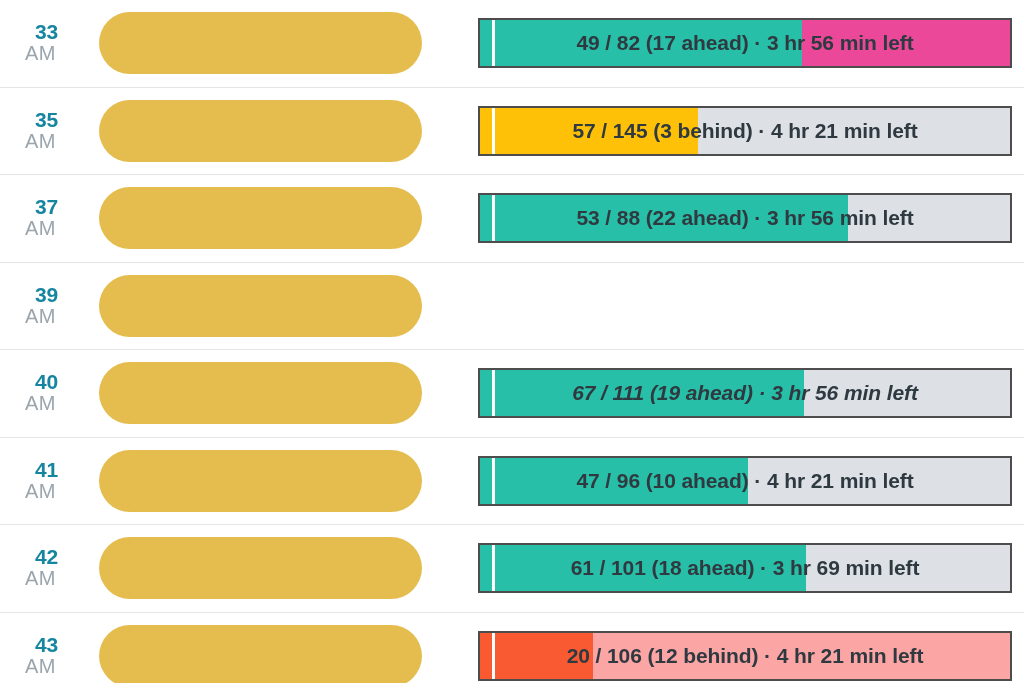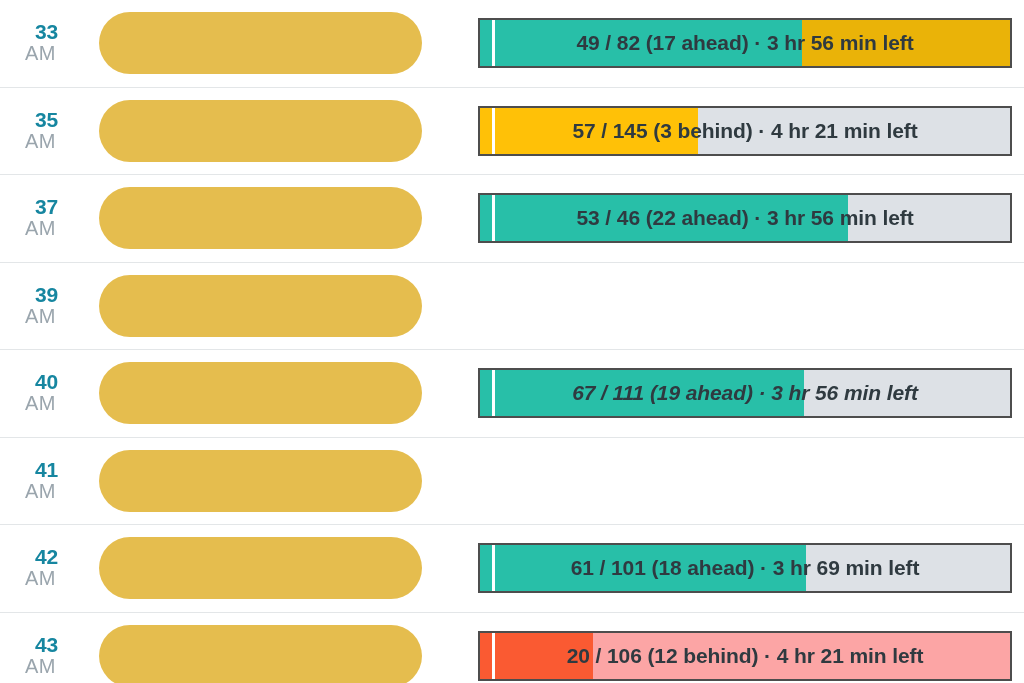--- a/index.html
+++ b/index.html
@@ -101,21 +101,21 @@
 </head>
 <body>
 
 <div id="app">
     <div class="row" style="border-bottom-color: rgb(227, 230, 232);">
       <div class="timecell">
         <span class="time-main" style="color: rgb(22, 134, 160);">33</span>
         <span class="time-ampm" style="color: rgb(154, 165, 173);">AM</span>
       </div>
       <div class="pill" style="background: rgb(229, 189, 78);"></div>
-      <div class="barwrap" style="background: #eab308; border-color: rgb(77, 77, 77);">
+      <div class="barwrap" style="background: #ec4899; border-color: rgb(77, 77, 77);">
         <div class="bar-fill" style="width: 60.7%; background: rgb(40, 191, 168);"></div>
         <div class="bar-tick" style="background: rgb(255, 255, 255);"></div>
         <div class="bar-label" style="color: rgb(47, 58, 64);">49 / 82 (17 ahead) · 3 hr 56 min left</div>
       </div>
     </div>
     <div class="row" style="border-bottom-color: rgb(227, 230, 232);">
       <div class="timecell">
         <span class="time-main" style="color: rgb(22, 134, 160);">35</span>
         <span class="time-ampm" style="color: rgb(154, 165, 173);">AM</span>
       </div>
@@ -128,21 +128,21 @@
     </div>
     <div class="row" style="border-bottom-color: rgb(227, 230, 232);">
       <div class="timecell">
         <span class="time-main" style="color: rgb(22, 134, 160);">37</span>
         <span class="time-ampm" style="color: rgb(154, 165, 173);">AM</span>
       </div>
       <div class="pill" style="background: rgb(229, 189, 78);"></div>
       <div class="barwrap" style="background: rgb(221, 225, 230); border-color: rgb(77, 77, 77);">
         <div class="bar-fill" style="width: 69.5%; background: rgb(40, 191, 168);"></div>
         <div class="bar-tick" style="background: rgb(255, 255, 255);"></div>
-        <div class="bar-label" style="color: rgb(47, 58, 64);">53 / 46 (22 ahead) · 3 hr 56 min left</div>
+        <div class="bar-label" style="color: rgb(47, 58, 64);">53 / 88 (22 ahead) · 3 hr 56 min left</div>
       </div>
     </div>
     <div class="row" style="border-bottom-color: rgb(227, 230, 232);">
       <div class="timecell">
         <span class="time-main" style="color: rgb(22, 134, 160);">39</span>
         <span class="time-ampm" style="color: rgb(154, 165, 173);">AM</span>
       </div>
       <div class="pill" style="background: rgb(229, 189, 78);"></div>
     </div>
     <div class="row" style="border-bottom-color: rgb(227, 230, 232); padding-left: 19px;">
@@ -156,20 +156,25 @@
         <div class="bar-tick" style="background: rgb(255, 255, 255);"></div>
         <div class="bar-label" style="color: rgb(47, 58, 64); font-style: italic;">67 / 111 (19 ahead) · 3 hr 56 min left</div>
       </div>
     </div>
     <div class="row" style="border-bottom-color: rgb(227, 230, 232); text-decoration: underline;">
       <div class="timecell">
         <span class="time-main" style="color: rgb(22, 134, 160);">41</span>
         <span class="time-ampm" style="color: rgb(154, 165, 173);">AM</span>
       </div>
       <div class="pill" style="background: rgb(229, 189, 78);"></div>
+      <div class="barwrap" style="background: rgb(221, 225, 230); border-color: rgb(77, 77, 77);">
+        <div class="bar-fill" style="width: 50.6%; background: rgb(40, 191, 168);"></div>
+        <div class="bar-tick" style="background: rgb(255, 255, 255);"></div>
+        <div class="bar-label" style="color: rgb(47, 58, 64);">47 / 96 (10 ahead) · 4 hr 21 min left</div>
+      </div>
     </div>
     <div class="row" style="border-bottom-color: rgb(227, 230, 232);">
       <div class="timecell">
         <span class="time-main" style="color: rgb(22, 134, 160);">42</span>
         <span class="time-ampm" style="color: rgb(154, 165, 173);">AM</span>
       </div>
       <div class="pill" style="background: rgb(229, 189, 78);"></div>
       <div class="barwrap" style="background: rgb(221, 225, 230); border-color: rgb(77, 77, 77);">
         <div class="bar-fill" style="width: 61.6%; background: rgb(40, 191, 168);"></div>
         <div class="bar-tick" style="background: rgb(255, 255, 255);"></div>

